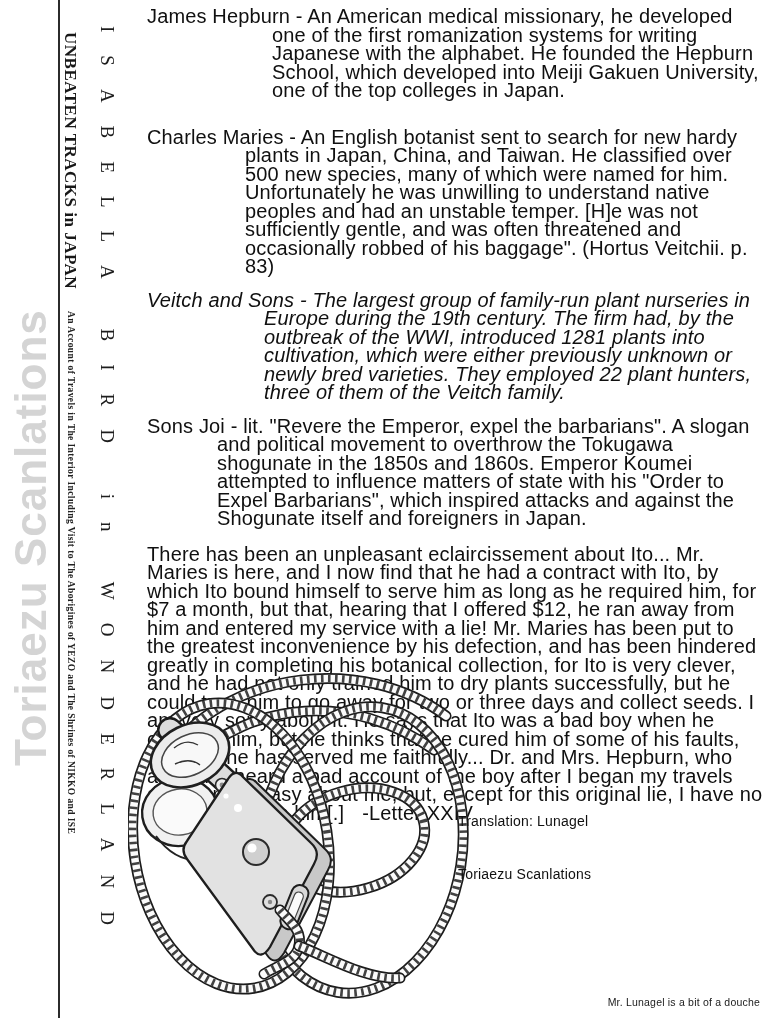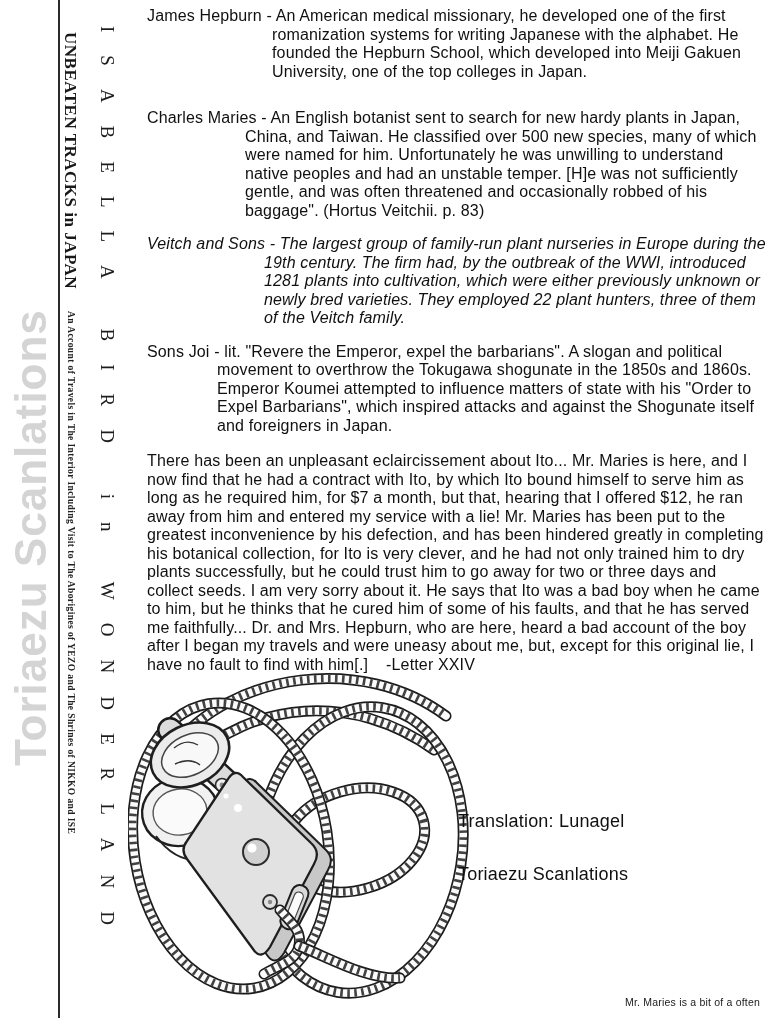--- a/index.html
+++ b/index.html
@@ -25,30 +25,30 @@
     position:absolute;left:64px;top:311px;writing-mode:vertical-rl;
     font-family:"Liberation Serif",serif;font-weight:bold;font-size:9.5px;
     letter-spacing:.4px;color:#222;white-space:nowrap;line-height:13px;
   }
   .series-title{
     position:absolute;left:92px;top:26px;height:1000px;writing-mode:vertical-rl;
     font-family:"Liberation Serif",serif;font-size:19px;letter-spacing:23px;
     color:#1d1d1d;white-space:nowrap;line-height:30px;
   }
   
-  .content{position:absolute;left:147px;top:7px;width:620px;font-size:16px;line-height:18.5px;letter-spacing:.15px;color:#101010;}
+  .content{position:absolute;left:147px;top:7px;width:620px;font-size:20px;line-height:18.5px;letter-spacing:.15px;color:#101010;}
   .entry{margin-bottom:15px;}
   .hang1{padding-left:125px;text-indent:-125px;}
   .hang2{padding-left:98px;text-indent:-98px;margin-top:28px;}
   .hang3{padding-left:117px;text-indent:-117px;font-style:italic;}
   .hang4{padding-left:70px;text-indent:-70px;}
   .letter{margin-top:17px;}
   .letter .sig{display:inline-block;margin-left:18px;}
   
-  .credits{position:absolute;left:458px;top:810px;font-size:18px;line-height:23px;color:#101010;letter-spacing:.2px;}
+  .credits{position:absolute;left:458px;top:810px;font-size:14px;line-height:23px;color:#101010;letter-spacing:.2px;}
   .credits .group{margin-top:30px;}
   .credits .url{margin-top:20px;}
   
   .footnote{position:absolute;left:560px;top:996px;width:200px;text-align:right;font-size:10.5px;color:#1a1a1a;letter-spacing:.2px;}
   
   .illus{position:absolute;left:128px;top:652px;width:345px;height:365px;}
   .ropeO{fill:none;stroke:#1c1c1c;stroke-width:11;stroke-linecap:round;}
   .ropeI{fill:none;stroke:#fbfbfb;stroke-width:7.6;stroke-linecap:round;}
   .ropeT{fill:none;stroke:#2e2e2e;stroke-width:7.6;stroke-dasharray:2.6 4.4;opacity:.9;}
 </style>
@@ -147,15 +147,15 @@
         <use href="#rp-tail" class="ropeI"></use>
         <use href="#rp-tail" class="ropeT"></use>
     </g>
   </svg>
 
   <div class="credits">
     <div>Translation: Lunagel</div>
     <div class="group">Toriaezu Scanlations</div>
   </div>
 
-  <div class="footnote">Mr. Maries is a bit of a often</div>
+  <div class="footnote">Mr. Lunagel is a bit of a douche</div>
 
 </div>
 
 </body></html>

